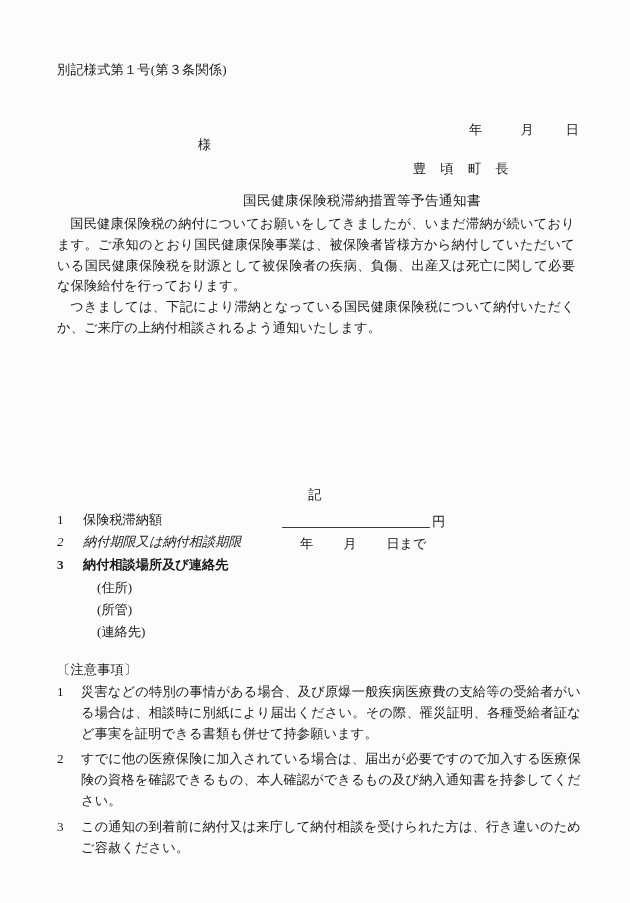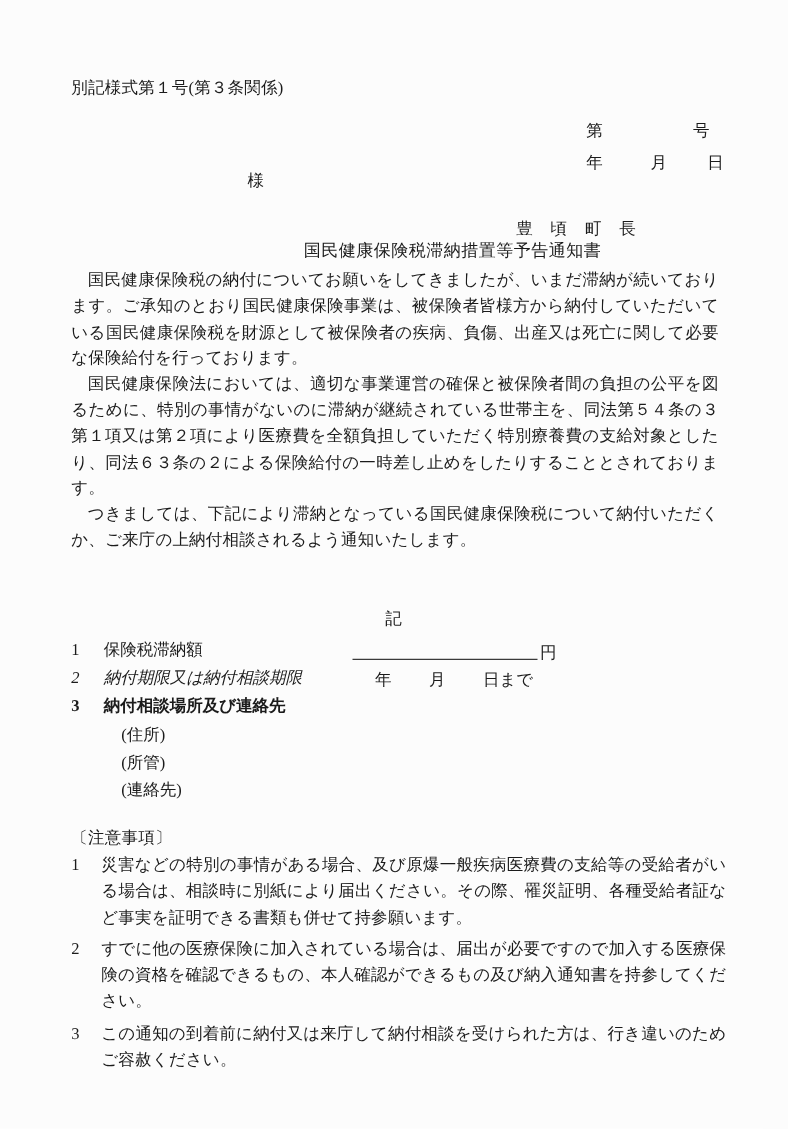--- a/index.html
+++ b/index.html
@@ -53,21 +53,21 @@
     top: 110px;
     font-size: 13.2px;
   }
   .addressee-sama {
     left: 198px;
     top: 138px;
     font-size: 13.2px;
   }
   .issuer {
     left: 413px;
-    top: 176px;
+    top: 162px;
     font-size: 13.2px;
     letter-spacing: 5.5px;
   }
 
   
   .doc-title {
     left: 0;
     top: 194px;
     width: 630px;
     text-align: center;
@@ -179,37 +179,33 @@
   }
 </style>
 </head>
 <body>
 
 <div class="page">
   <div class="sheet">
 
     <div class="t form-no">別記様式第１号(第３条関係)</div>
 
-    <div class="t doc-no-row">
-      <span>第</span><span style="display:inline-block;width:72px"></span><span>号</span>
-    </div>
 
     <div class="t date-row">
       <span>年</span><span style="display:inline-block;width:38px"></span><span>月</span><span style="display:inline-block;width:32px"></span><span>日</span>
     </div>
 
     <div class="t addressee-sama">様</div>
 
     <div class="t issuer">豊 頃 町 長</div>
 
     <div class="t doc-title">国民健康保険税滞納措置等予告通知書</div>
 
     <div class="body-block">
       <p class="para">国民健康保険税の納付についてお願いをしてきましたが、いまだ滞納が続いております。ご承知のとおり国民健康保険事業は、被保険者皆様方から納付していただいている国民健康保険税を財源として被保険者の疾病、負傷、出産又は死亡に関して必要な保険給付を行っております。</p>
-      <p class="para">国民健康保険法においては、適切な事業運営の確保と被保険者間の負担の公平を図るために、特別の事情がないのに滞納が継続されている世帯主を、同法第５４条の３第１項又は第２項により医療費を全額負担していただく特別療養費の支給対象としたり、同法６３条の２による保険給付の一時差し止めをしたりすることとされております。</p>
       <p class="para">つきましては、下記により滞納となっている国民健康保険税について納付いただくか、ご来庁の上納付相談されるよう通知いたします。</p>
     </div>
 
     <div class="t ki">記</div>
 
     <div class="rec rec-1">
       <span class="num">1</span><span>保険税滞納額</span>
     </div>
     <div class="amount-field"></div>
     <div class="amount-unit">円</div>

